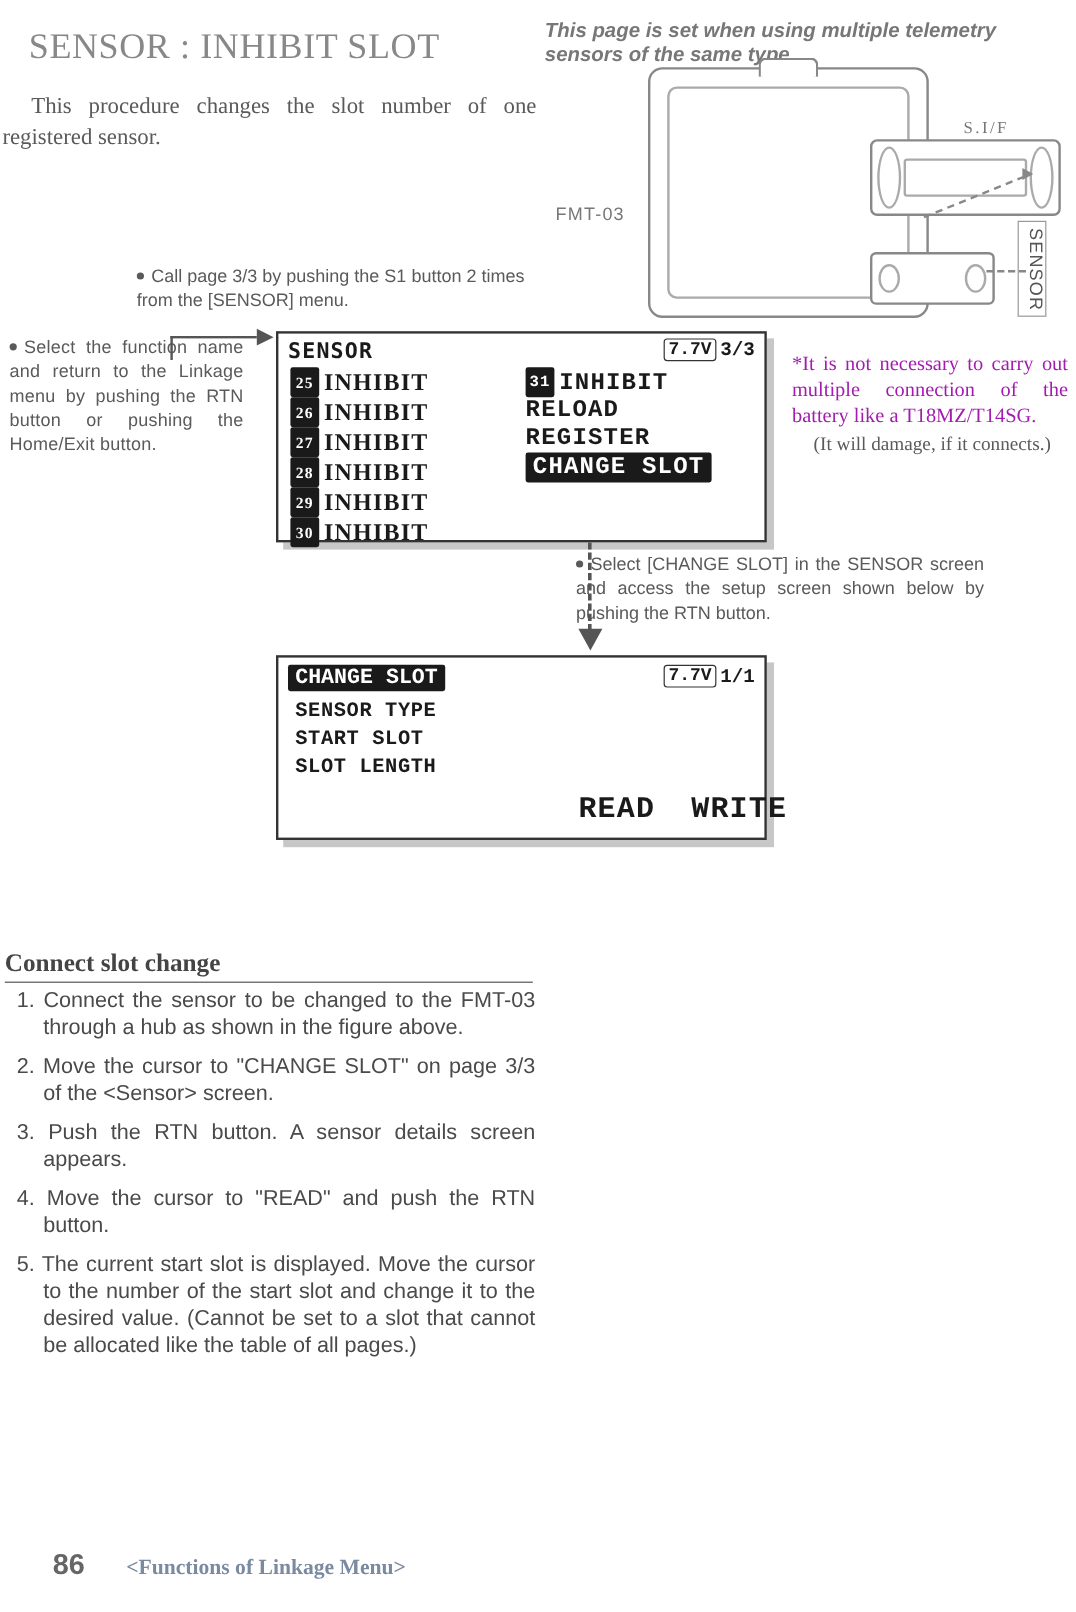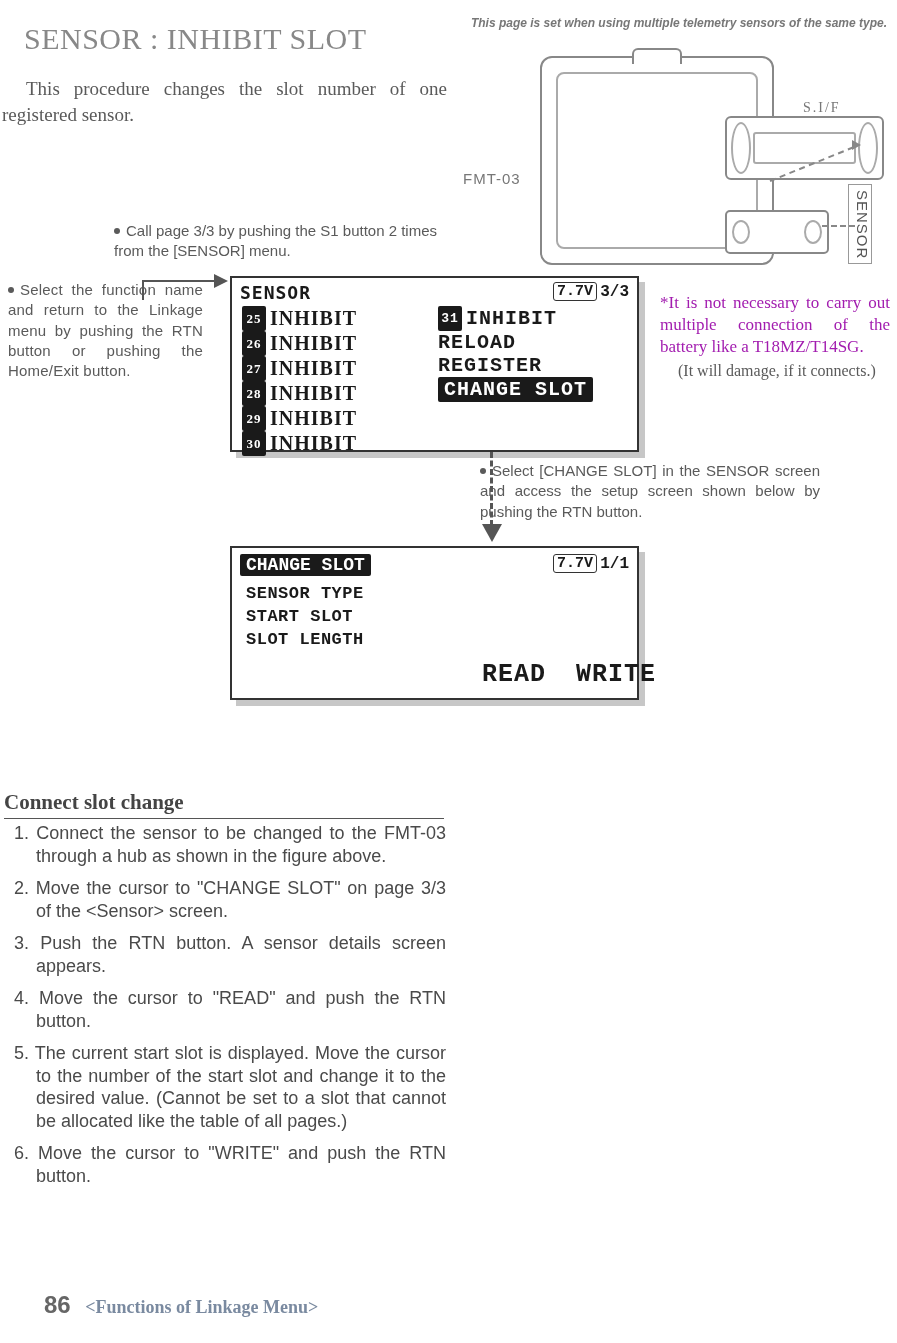--- a/index.html
+++ b/index.html
@@ -26,29 +26,28 @@
     width:445px;
     font-family:"Times New Roman", Times, serif;
     font-size:19px;
     color:#5a5a5a;
     line-height:1.35;
     text-align:justify;
     text-indent:24px;
   }
   .topnote {
     position:absolute;
-    left:464px; top:16px;
+    left:454px; top:16px;
     width:430px;
     font-family: Arial, sans-serif;
     font-weight:700;
     font-style:italic;
-    font-size:12px;
+    font-size:17px;
     color:#777;
     line-height:1.2;
-    text-align:center;
   }
   .tip {
     position:absolute;
     font-family: Arial, sans-serif;
     font-size:15px;
     color:#5a5a5a;
     line-height:1.35;
   }
   .tip .dot {
     display:inline-block;
@@ -357,20 +356,21 @@
   }
   .footer .pnum{
     font-size:24px; font-weight:700; color:#666;
     margin-right:10px;
   }
   .footer .ftxt{
     font-family:"Times New Roman",serif;
     font-weight:700;
     color:#7a8aa0;
     font-size:18px;
+    margin-left:20px;
   }
 </style>
 </head>
 <body>
 
 <div class="title">SENSOR : INHIBIT SLOT</div>
 <div class="intro">This procedure changes the slot number of one registered sensor.</div>
 <div class="topnote">This page is set when using multiple telemetry sensors of the same type.</div>
 
 <div class="hw">
@@ -439,19 +439,18 @@
   </div>
 </div>
 
 <div class="section-title">Connect slot change</div>
 <div class="steps">
   <div class="step">1. Connect the sensor to be changed to the FMT-03 through a hub as shown in the figure above.</div>
   <div class="step">2. Move the cursor to "CHANGE SLOT" on page 3/3 of the &lt;Sensor&gt; screen.</div>
   <div class="step">3. Push the RTN button. A sensor details screen appears.</div>
   <div class="step">4. Move the cursor to "READ" and push the RTN button.</div>
   <div class="step">5. The current start slot is displayed. Move the cursor to the number of the start slot and change it to the desired value.  (Cannot be set to a slot that cannot be allocated like the table of all pages.)</div>
-  <div class="step">6. Move the cursor to "WRITE" and push the RTN button.</div>
 </div>
 
 <div class="footer">
   <span class="pnum">86</span>
   <span class="ftxt">&lt;Functions of Linkage Menu&gt;</span>
 </div>
 
 </body></html>

